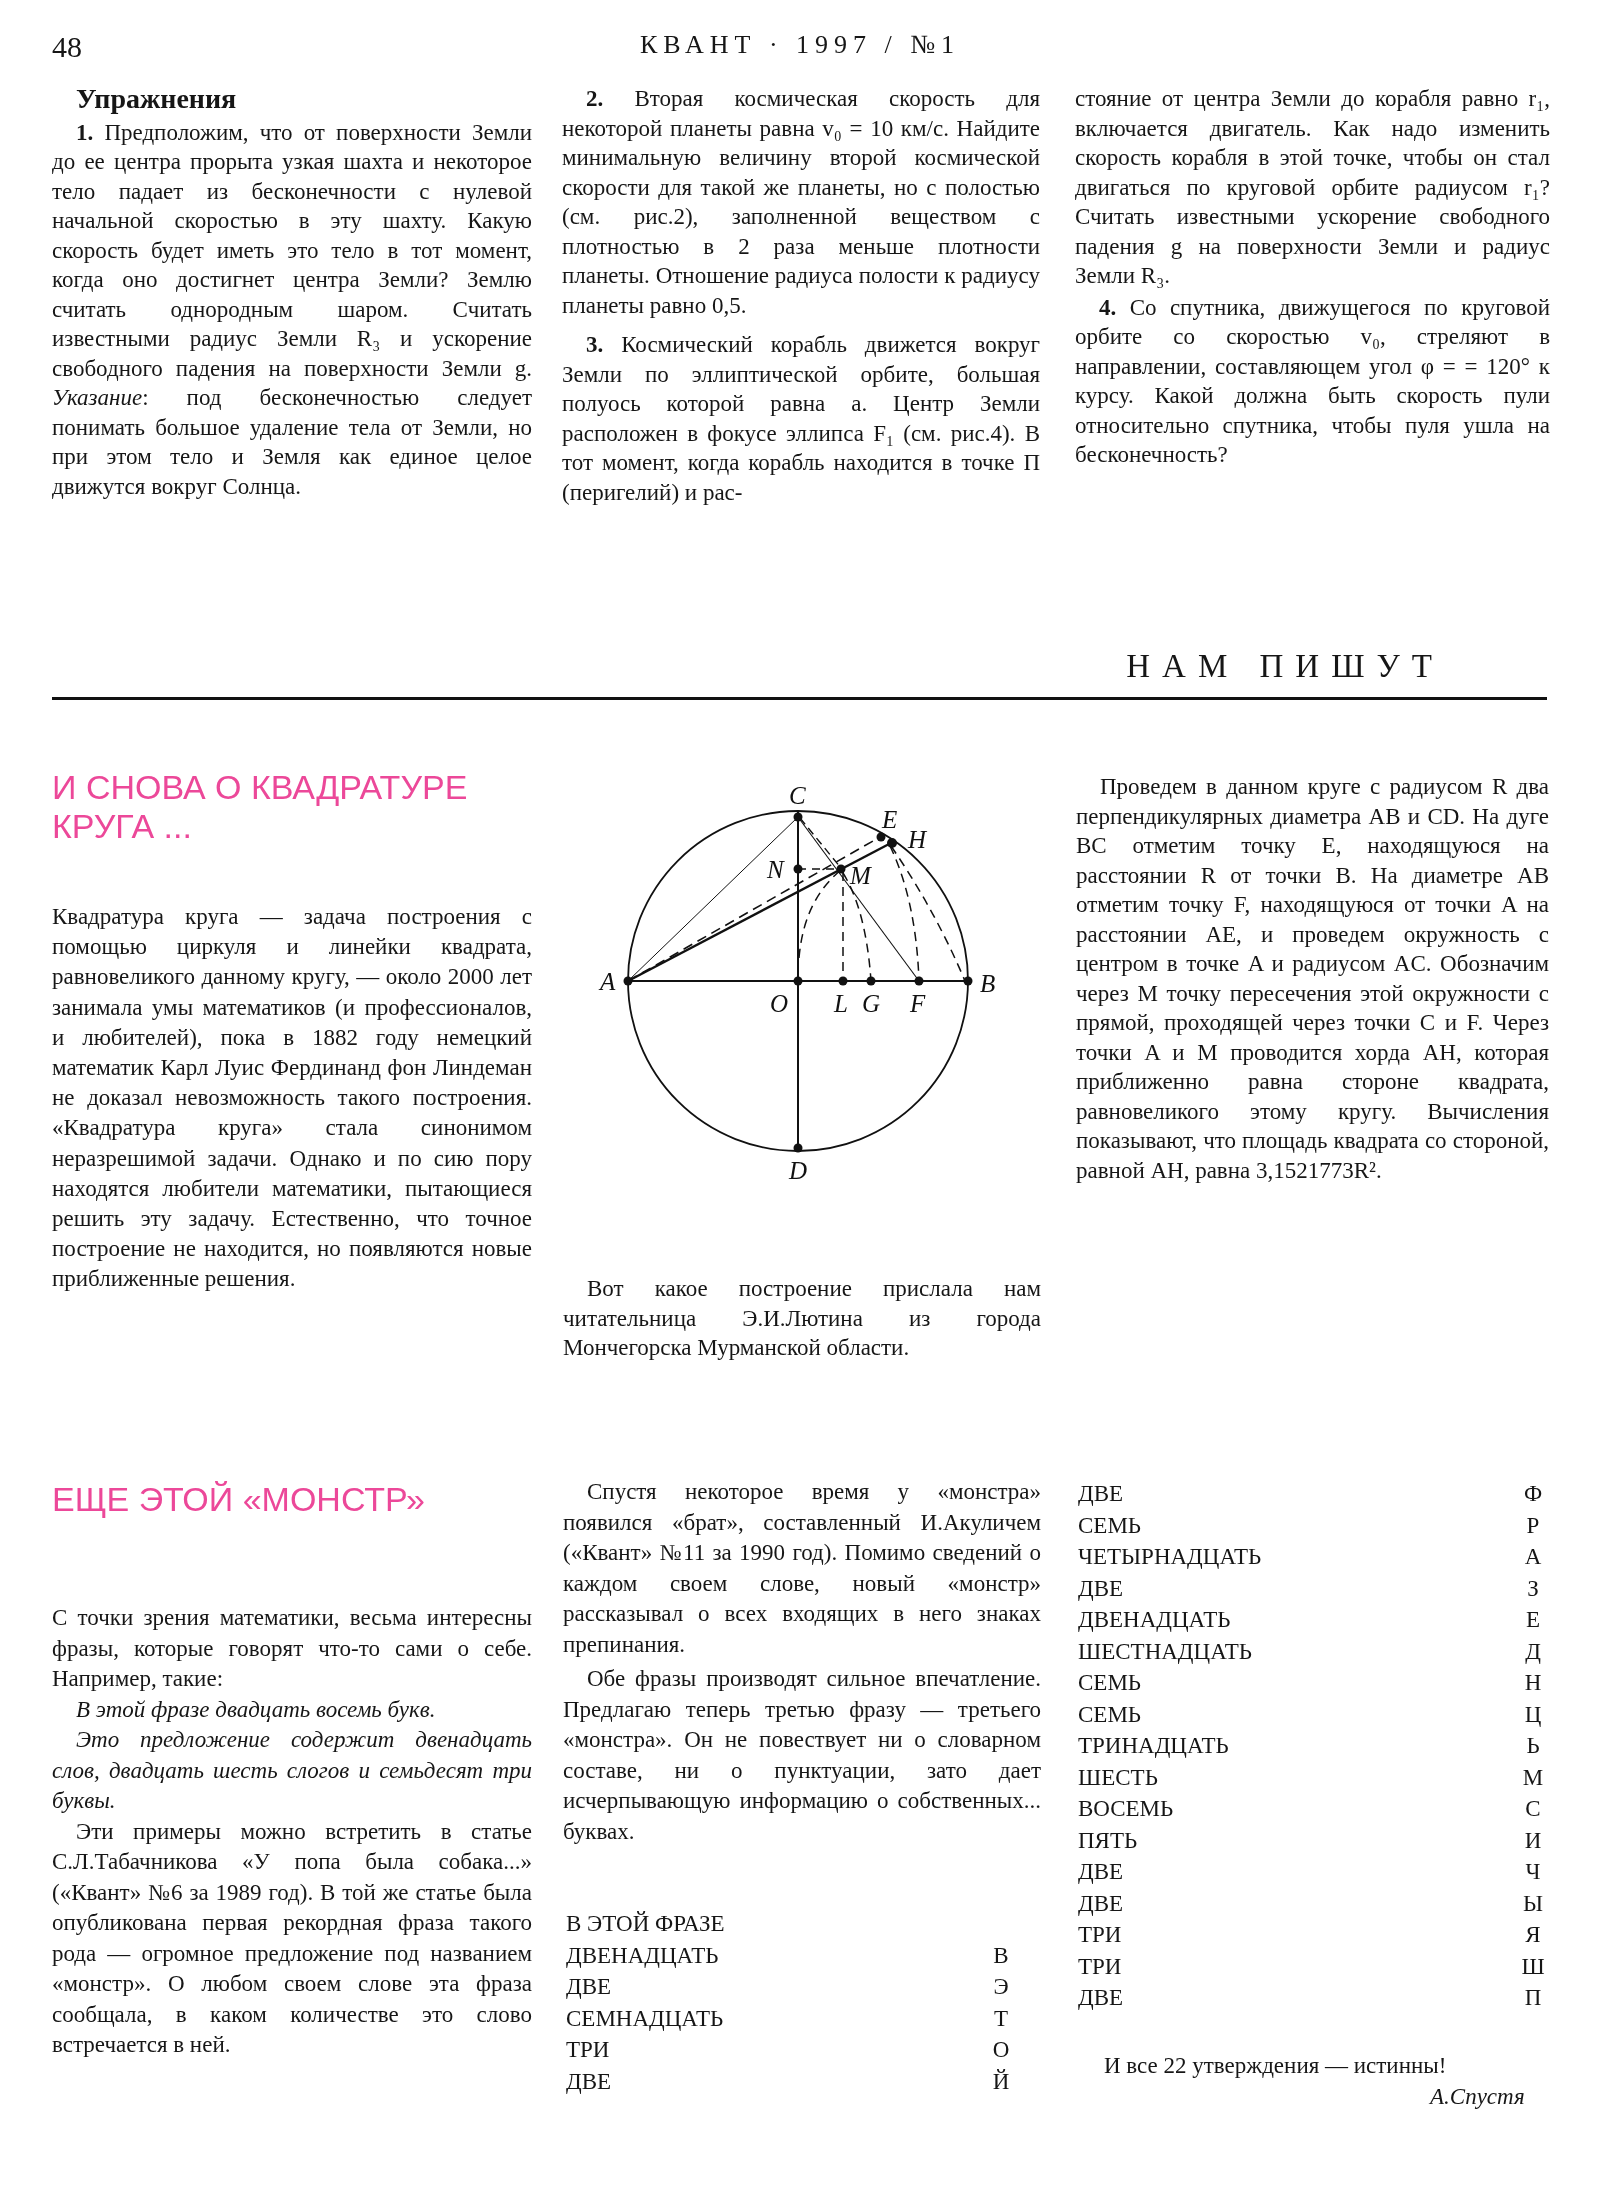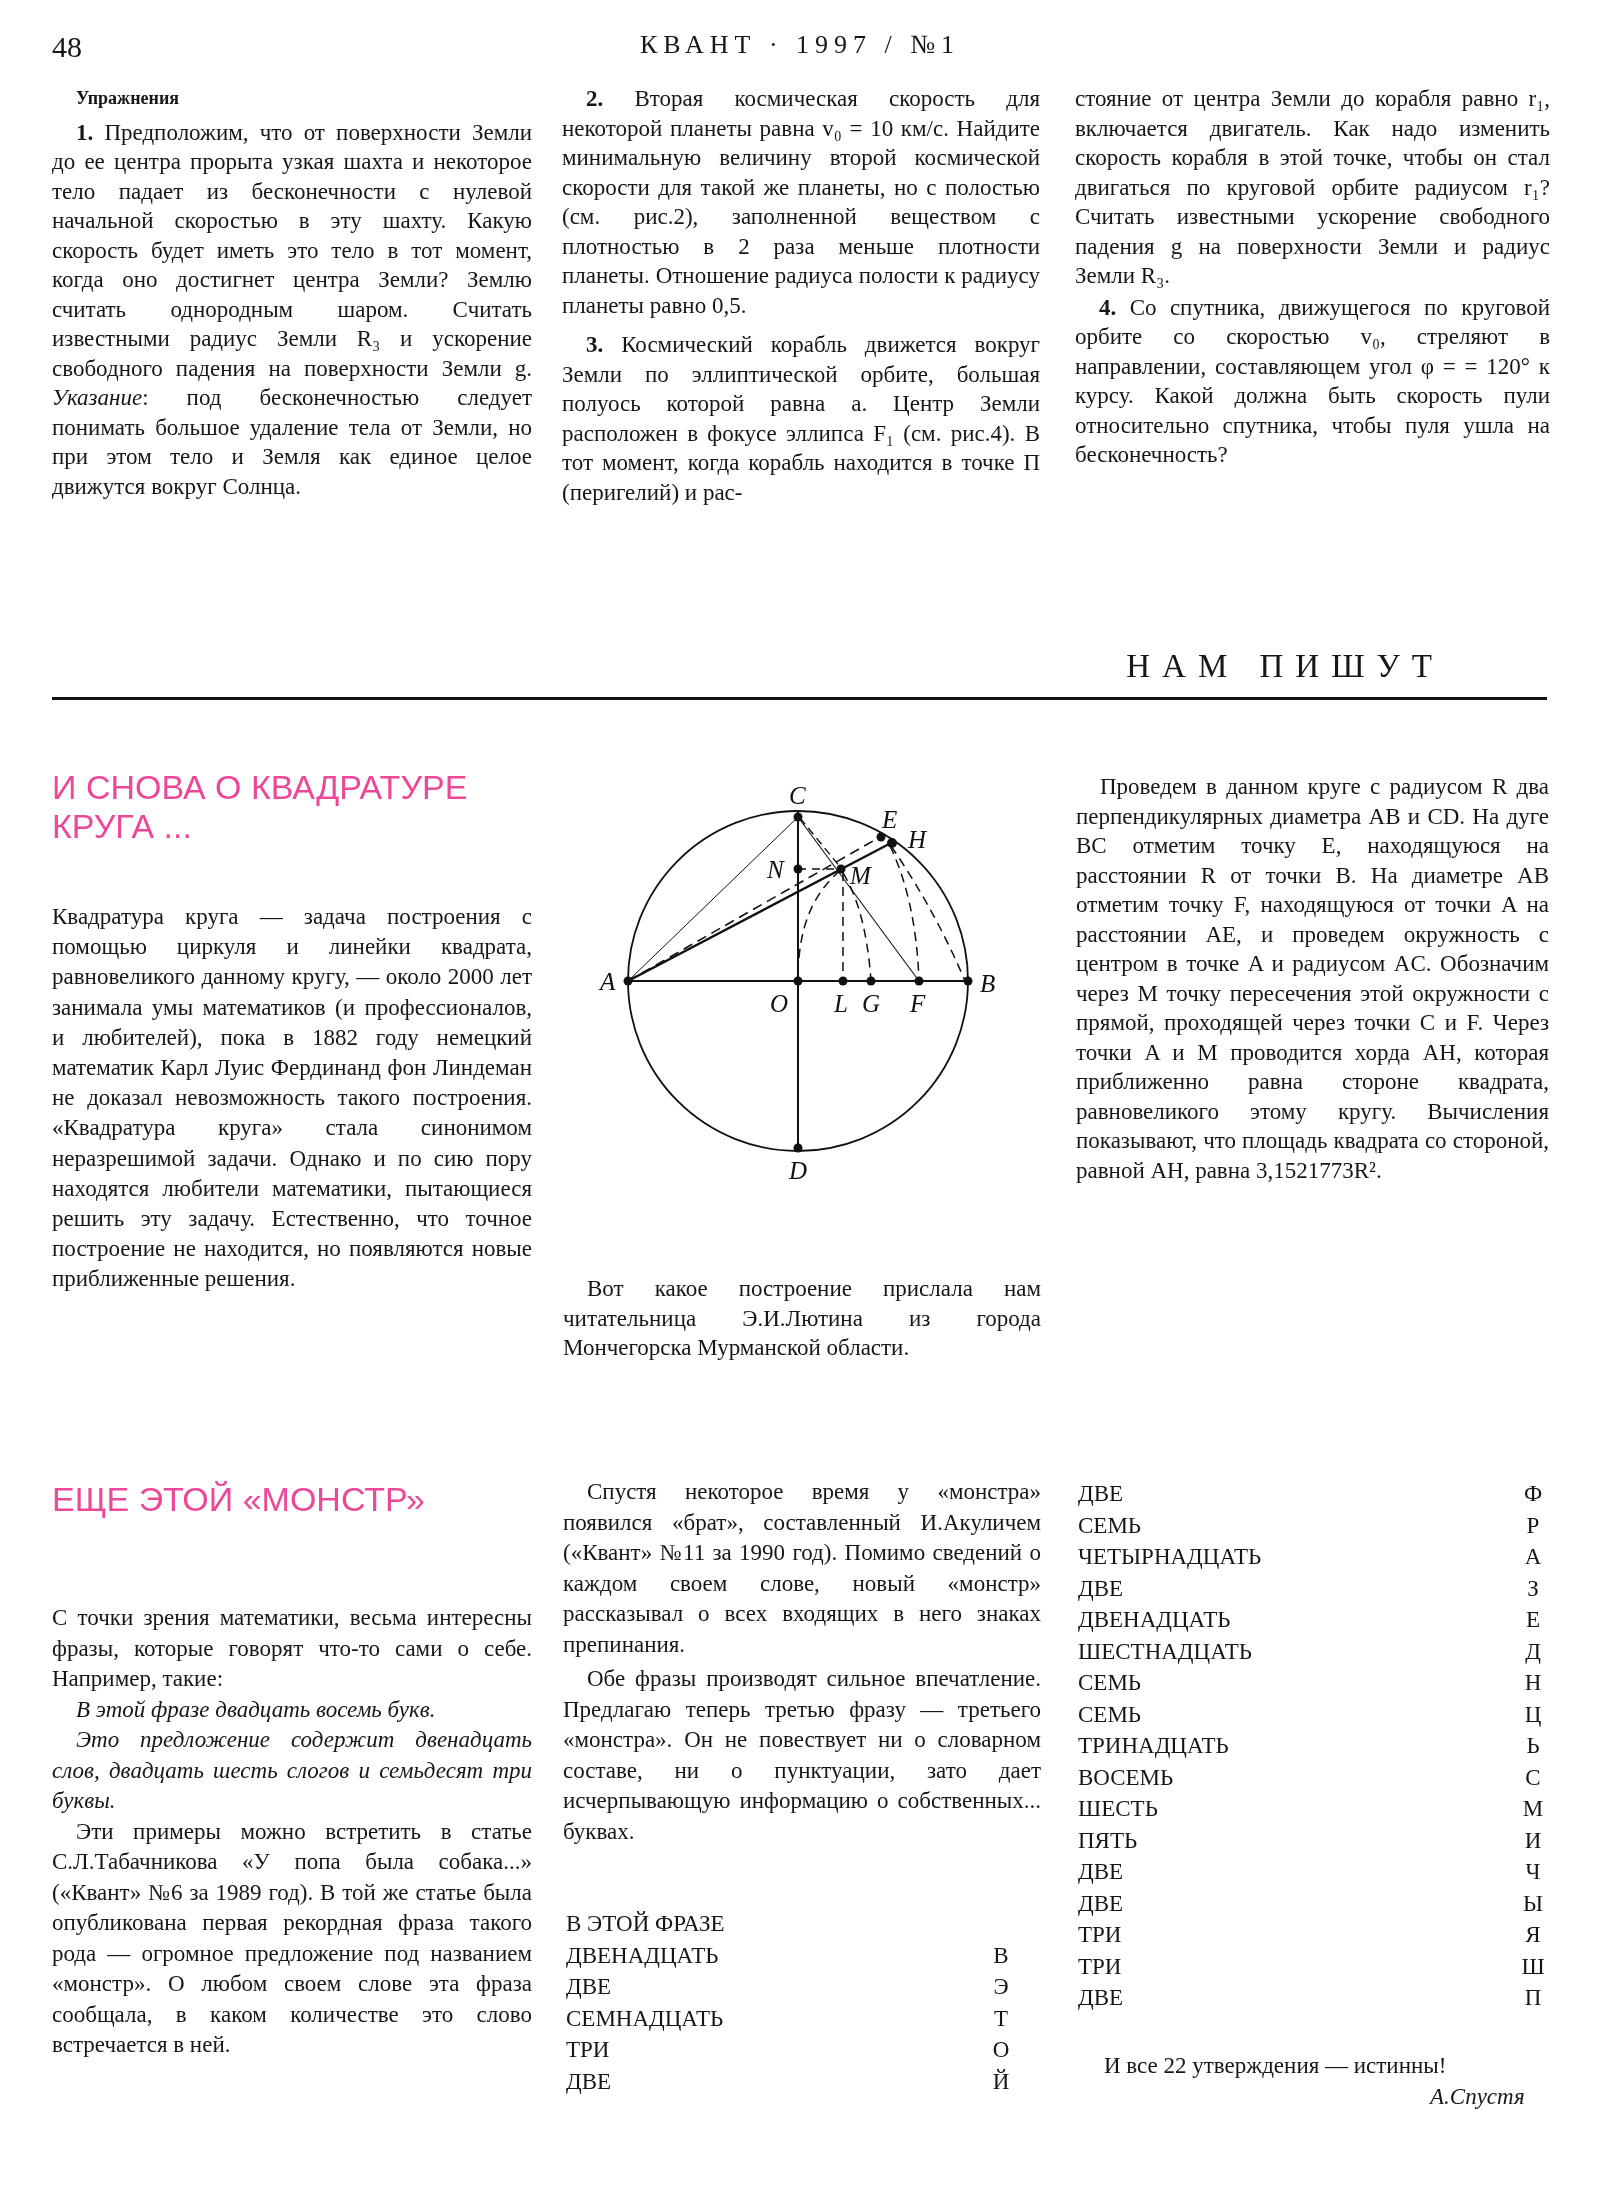--- a/index.html
+++ b/index.html
@@ -13,21 +13,21 @@
     position: absolute; font-size: 23px; line-height: 29.5px;
     text-align: justify; hyphens: manual;
   }
   .col p { margin: 0; text-indent: 24px; }
   .col p.noindent { text-indent: 0; }
   .page-num { left: 52px; top: 30px; font-size: 30px; }
   .running-head {
     left: 600px; top: 30px; width: 400px; text-align: center;
     font-size: 26px; letter-spacing: 6px;
   }
-  .ex-heading { font-weight: bold; font-size: 18px; text-indent: 24px; margin-bottom: 4px; }
+  .ex-heading { font-weight: bold; font-size: 28px; text-indent: 24px; margin-bottom: 4px; }
   .num { font-weight: bold; }
   .section-title {
     left: 0; width: 1444px; top: 648px; text-align: right;
     font-size: 33px; letter-spacing: 12px;
   }
   .rule { left: 52px; top: 697px; width: 1495px; height: 3px; background: #111; }
   .sans-head {
     font-family: "Liberation Sans", "DejaVu Sans", sans-serif;
     font-size: 34px; line-height: 39px; color: #ec4899;
   }
@@ -219,28 +219,28 @@
     </div>
   <div class="word-row">
       <span>СЕМЬ</span>
       <span class="letter">Ц</span>
     </div>
   <div class="word-row">
       <span>ТРИНАДЦАТЬ</span>
       <span class="letter">Ь</span>
     </div>
   <div class="word-row">
+      <span>ШЕСТЬ</span>
+      <span class="letter">М</span>
+    </div>
+  <div class="word-row">
       <span>ВОСЕМЬ</span>
       <span class="letter">С</span>
     </div>
   <div class="word-row">
-      <span>ШЕСТЬ</span>
-      <span class="letter">М</span>
-    </div>
-  <div class="word-row">
       <span>ПЯТЬ</span>
       <span class="letter">И</span>
     </div>
   <div class="word-row">
       <span>ДВЕ</span>
       <span class="letter">Ч</span>
     </div>
   <div class="word-row">
       <span>ДВЕ</span>
       <span class="letter">Ы</span>

